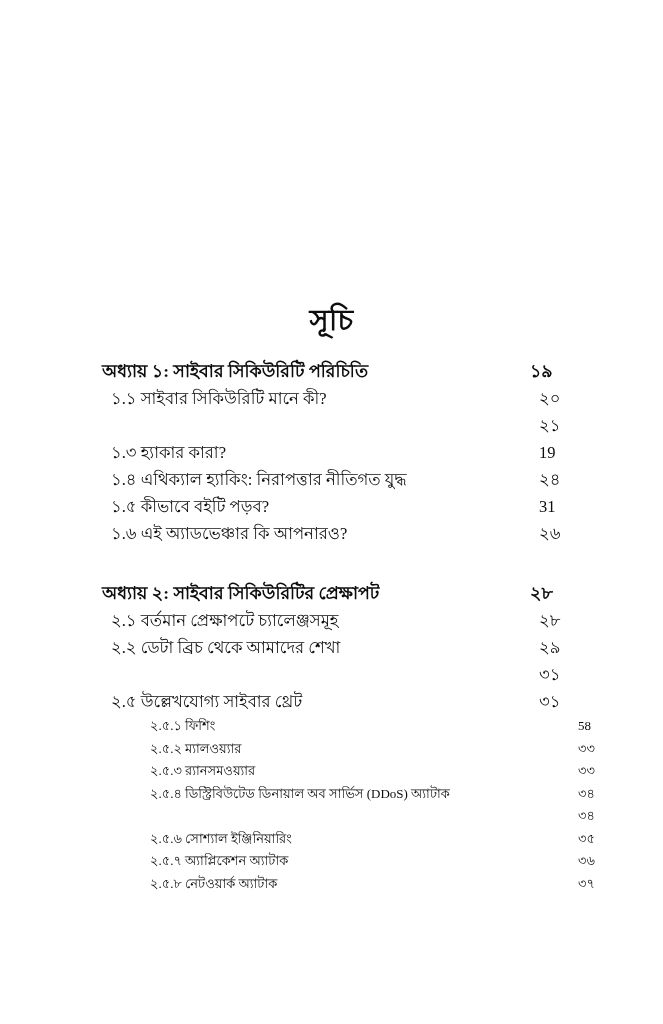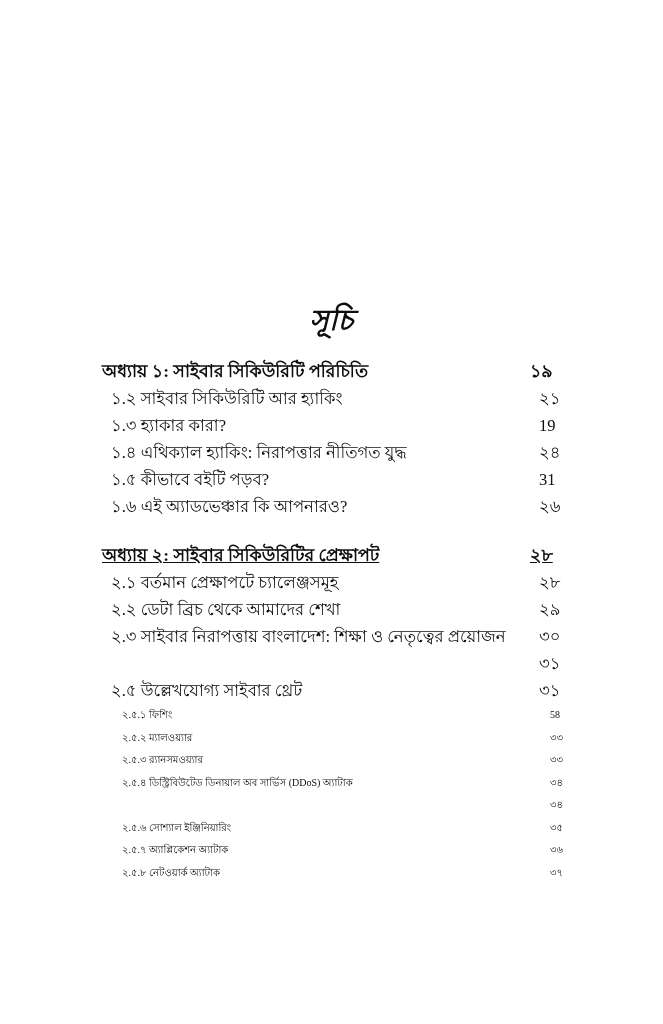--- a/index.html
+++ b/index.html
@@ -23,21 +23,20 @@
   .toc-title {
     position: absolute;
     top: 286px;
     left: 0;
     width: 663px;
     text-align: center;
     font-size: 29px;
     font-weight: 700;
     letter-spacing: 0.5px;
     line-height: 1.1;
-    font-style: italic;
   }
   .toc-body {
     position: absolute;
     top: 358px;
     left: 102px;
     width: 462px;
   }
   .row {
     display: flex;
     align-items: baseline;
@@ -68,49 +67,53 @@
   
   .level-2 {
     font-size: 16.5px;
     font-weight: 400;
     line-height: 27px;
     margin-left: 9px;
   }
   .level-2 .page-num { font-weight: 400; }
   
   .level-3 {
-    font-size: 10px;
+    font-size: 13px;
     font-weight: 400;
     line-height: 22.5px;
-    margin-left: 20px;
+    margin-left: 48px;
   }
   .level-3 .page-num {
     font-weight: 400;
     width: 34px;
   }
   .level-3 .filler { min-width: 6px; }
   
-  .chapter-gap { margin-top: 22px; text-decoration: underline; }
+  .chapter-gap { margin-top: 33px; }
 </style>
 </head>
 <body>
 
 <div class="page">
 
   <h1 class="toc-title">সূচি</h1>
 
   <div class="toc-body">
 
   <div class="row level-1">
         <span class="label">অধ্যায় ১: সাইবার সিকিউরিটি পরিচিতি</span>
         <span class="filler"></span>
         <span class="page-num">১৯</span>
       </div>
       <div class="row level-2">
-        <span class="label">১.২ সাইবার সিকিউরিটি আর হ্যাকিং</span>
+        <span class="label">১.১ সাইবার সিকিউরিটি মানে কী?</span>
+        <span class="filler"></span>
+        <span class="page-num">২০</span>
+      </div>
+      <div class="row level-2">
         <span class="filler"></span>
         <span class="page-num">২১</span>
       </div>
       <div class="row level-2">
         <span class="label">১.৩ হ্যাকার কারা?</span>
         <span class="filler"></span>
         <span class="page-num">19</span>
       </div>
       <div class="row level-2">
         <span class="label">১.৪ এথিক্যাল হ্যাকিং: নিরাপত্তার নীতিগত যুদ্ধ</span>
@@ -136,25 +139,20 @@
         <span class="label">২.১ বর্তমান প্রেক্ষাপটে চ্যালেঞ্জসমূহ</span>
         <span class="filler"></span>
         <span class="page-num">২৮</span>
       </div>
       <div class="row level-2">
         <span class="label">২.২ ডেটা ব্রিচ থেকে আমাদের শেখা</span>
         <span class="filler"></span>
         <span class="page-num">২৯</span>
       </div>
       <div class="row level-2">
-        <span class="label">২.৩ সাইবার নিরাপত্তায় বাংলাদেশ: শিক্ষা ও নেতৃত্বের প্রয়োজন</span>
-        <span class="filler"></span>
-        <span class="page-num">৩০</span>
-      </div>
-      <div class="row level-2">
         <span class="filler"></span>
         <span class="page-num">৩১</span>
       </div>
       <div class="row level-2">
         <span class="label">২.৫ উল্লেখযোগ্য সাইবার থ্রেট</span>
         <span class="filler"></span>
         <span class="page-num">৩১</span>
       </div>
       <div class="row level-3">
         <span class="label">২.৫.১ ফিশিং</span>

